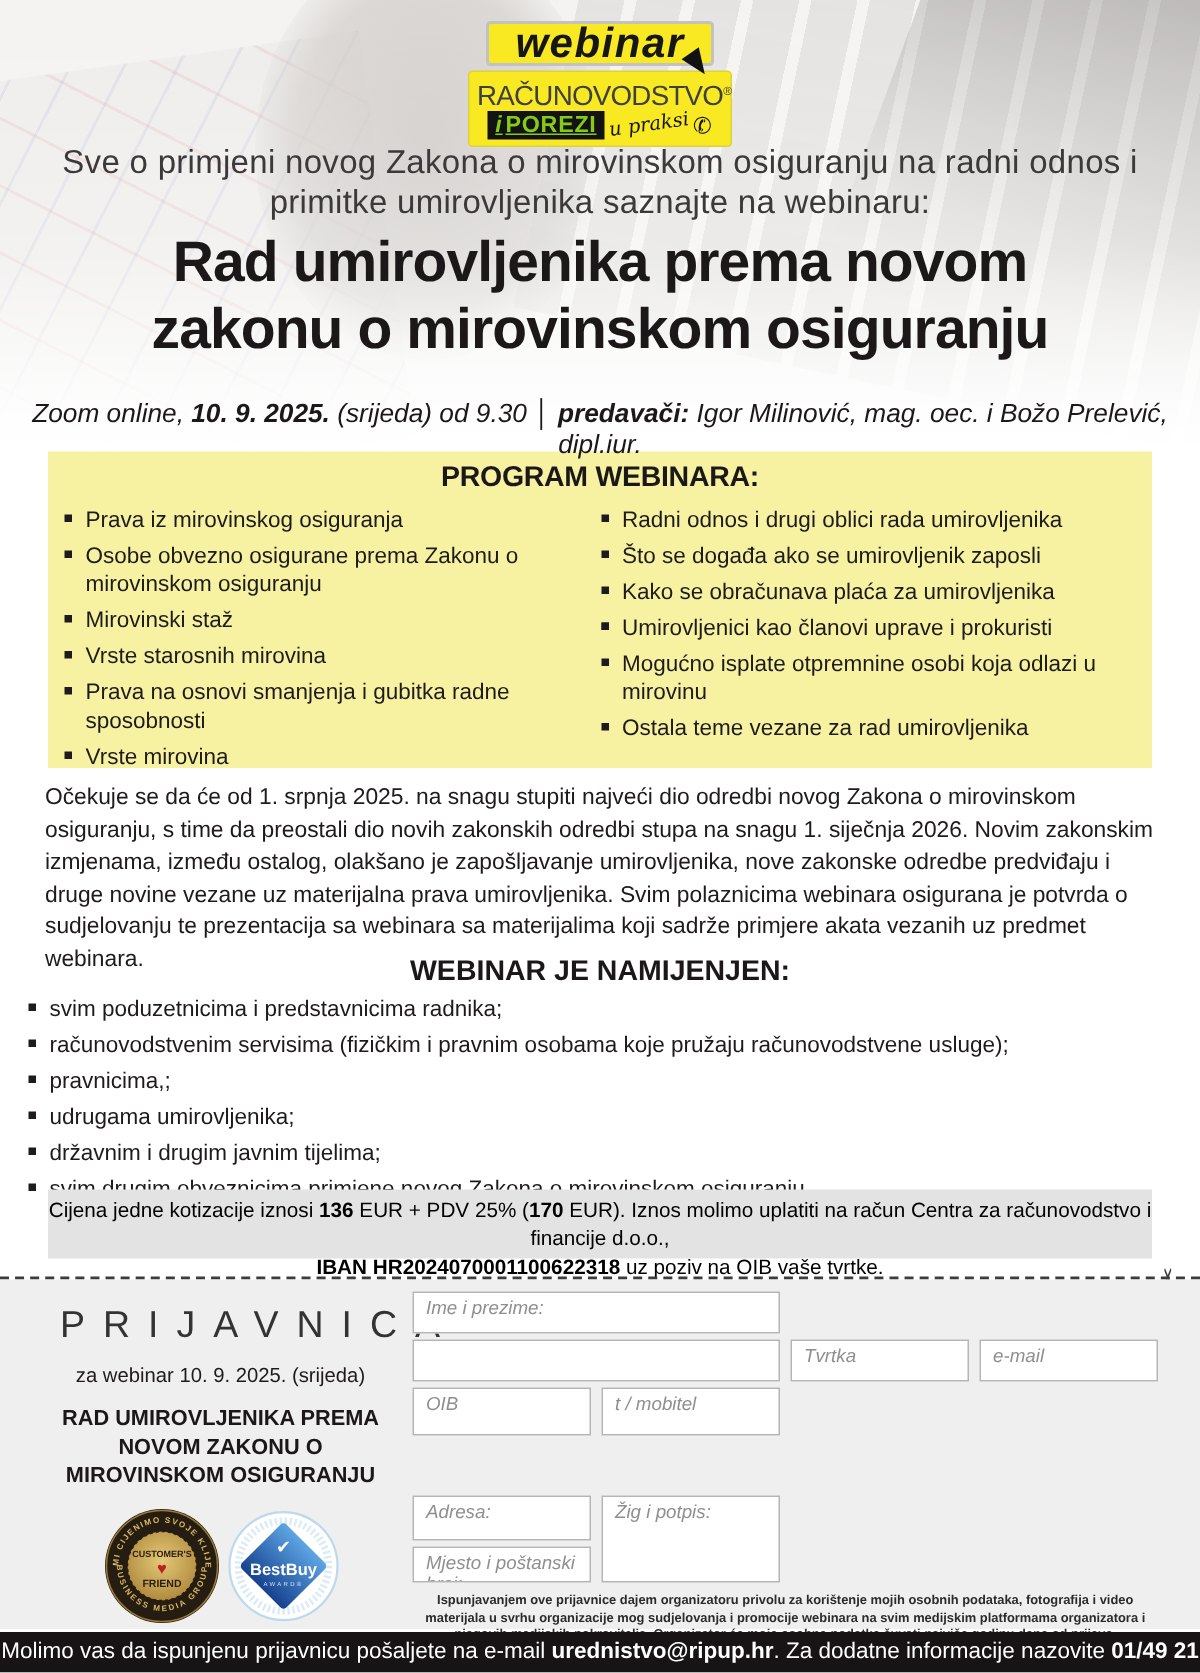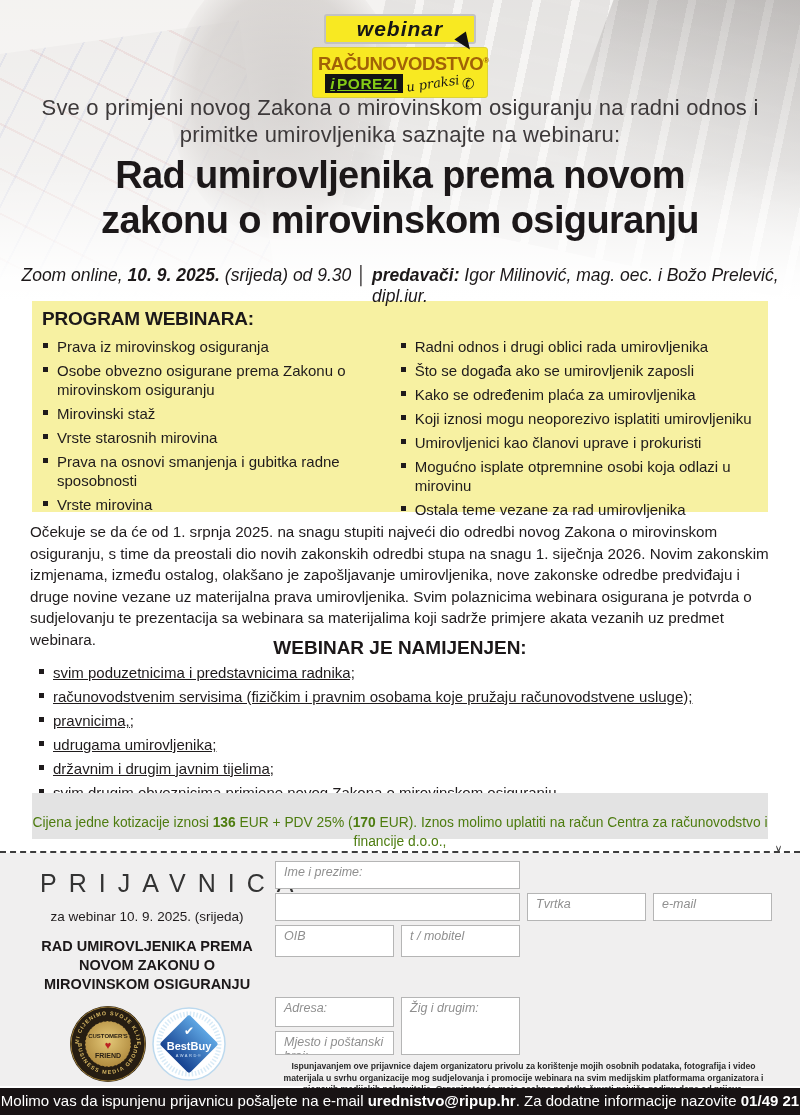--- a/index.html
+++ b/index.html
@@ -22,66 +22,66 @@
        repeating-linear-gradient(0deg, #d2d0ce 0 24px, #f4f3f1 24px 31px); }
   .hero-screen { position:absolute; right:-60px; top:-90px; width:260px; height:300px; transform:rotate(20deg);
      background:linear-gradient(180deg, rgba(98,92,90,.5), rgba(98,92,90,0)); }
   .hero-fade { position:absolute; inset:0;
      background:linear-gradient(180deg, rgba(255,255,255,.18) 0%, rgba(255,255,255,.40) 55%, rgba(255,255,255,.95) 92%, #fff 100%); }
 
   
   .logo { position:absolute; top:14px; left:50%; transform:translateX(-50%); width:176px; text-align:center; z-index:5; }
   .logo-webinar { position:relative; display:block; width:152px; margin:0 auto;
      background:#f8e922; border:2px solid #c2c2c2; border-radius:3px;
-     font-style:italic; font-weight:bold; font-size:21px; line-height:26px; color:#161616; letter-spacing:1px; }
+     font-style:italic; font-weight:bold; font-size:28px; line-height:26px; color:#161616; letter-spacing:1px; }
   .cursor { position:absolute; right:2px; bottom:-9px; width:0; height:0;
      border-left:7px solid transparent; border-right:7px solid transparent; border-top:17px solid #121212;
      transform:rotate(-35deg); }
   .logo-brand { margin-top:3px; background:#f8e922; border:1px solid #dcd23a; border-radius:3px; padding:3px 5px 4px; }
-  .brand-top { font-weight:700; font-size:18.5px; line-height:19px; color:#a16207; letter-spacing:-.5px; white-space:nowrap; }
+  .brand-top { font-weight:400; font-size:18.5px; line-height:19px; color:#404040; letter-spacing:-.5px; white-space:nowrap; }
   .brand-top sup { font-size:8px; }
   .brand-row { display:flex; align-items:center; justify-content:center; gap:3px; margin-top:1px; }
   .brand-porezi { background:#131313; color:#84cc16; font-weight:900; font-size:15.5px; line-height:19px; padding:0 5px; letter-spacing:.5px;text-decoration:underline; }
   .brand-porezi i { font-weight:700; margin-right:2px; }
   .brand-script { font-family:"DejaVu Serif", serif; font-style:italic; font-size:13px; color:#161616; transform:rotate(-8deg); }
   .brand-phone { font-size:15px; color:#131313; transform:rotate(-10deg); }
 
   
   .intro { position:absolute; top:94px; left:0; width:100%; text-align:center; z-index:4;
      font-size:22px; line-height:27px; color:#3d393a; white-space:pre-line; letter-spacing:.2px; }
   .title { position:absolute; top:153px; left:0; width:100%; text-align:center; z-index:4;
      font-weight:800; font-size:38px; line-height:45px; letter-spacing:-.6px; color:#1c1819; white-space:pre-line; }
   .event { position:absolute; top:265px; left:0; width:100%; text-align:center; z-index:4;
      font-style:italic; font-size:17.5px; color:#1c1819; }
   .event b { font-weight:800; }
 
   
   .program { position:absolute; left:32px; top:301px; width:736px; height:211px;
      background:#f7f1a2; padding:7px 10px 0; }
-  .program-h { text-align:left; font-weight:800; font-size:19px; letter-spacing:-.2px; color:#1c1819; margin-bottom:7px; }
+  .program-h { text-align:center; font-weight:800; font-size:19px; letter-spacing:-.2px; color:#1c1819; margin-bottom:7px; }
   .program-cols { display:flex; }
   .pcol-l { flex:0 0 48%; }
   .pcol-r { flex:0 0 52%; padding-left:14px; }
   ul.blist { list-style:none; font-size:15px; line-height:19px; color:#1f1b1c; }
   ul.blist li { position:relative; padding-left:15px; margin-bottom:5px; }
   .sq { position:absolute; left:1px; top:6px; width:5px; height:5px; background:#1f1b1c; }
 
   
   .desc { position:absolute; left:30px; top:521px; width:742px;
      font-size:15.2px; line-height:21.6px; color:#1f1b1c; }
 
   
   .aud-h { position:absolute; left:0; top:637px; width:100%; text-align:center;
      font-weight:800; font-size:19px; color:#1c1819; }
-  .aud-list { position:absolute; left:38px; top:663px; width:742px;text-decoration:underline; }
+  .aud-list { position:absolute; left:18px; top:663px; width:742px; }
   .aud-list li { margin-bottom:3.5px; }
 
   
   .price { position:absolute; left:32px; top:793px; width:736px; height:46px;
-     background:#e3e3e3; text-align:center; font-size:13.8px; line-height:19px; color:#4d7c0f; padding-top:20px; }
+     background:#e3e3e3; text-align:center; font-size:13.8px; line-height:19px; color:#000000; padding-top:4px; }
   .price b { font-weight:800; }
 
   
   .cutline { position:absolute; left:0; top:851px; width:800px; border-top:2px dashed #3c3c3c; }
   .scissors { position:absolute; right:14px; top:-11px; font-size:15px; color:#3c3c3c;
      display:inline-block; transform:rotate(-90deg); background:transparent; }
 
   
   .signup { position:absolute; left:0; top:853px; width:800px; height:233px; background:#f0efef; }
   .s-left { position:absolute; left:28px; top:16px; width:238px; text-align:center; }
@@ -149,22 +149,22 @@
         <li><span class="sq"></span><span>Prava iz mirovinskog osiguranja</span></li>
         <li><span class="sq"></span><span>Osobe obvezno osigurane prema Zakonu o mirovinskom osiguranju</span></li>
         <li><span class="sq"></span><span>Mirovinski staž</span></li>
         <li><span class="sq"></span><span>Vrste starosnih mirovina</span></li>
         <li><span class="sq"></span><span>Prava na osnovi smanjenja i gubitka radne sposobnosti</span></li>
         <li><span class="sq"></span><span>Vrste mirovina</span></li>
       </ul>
       <ul class="blist pcol-r">
         <li><span class="sq"></span><span>Radni odnos i drugi oblici rada umirovljenika</span></li>
         <li><span class="sq"></span><span>Što se događa ako se umirovljenik zaposli</span></li>
-        <li><span class="sq"></span><span>Kako se određenim plaća za umirovljenika</span></li>
-        <li><span class="sq"></span><span>Koji iznosi mogu neoporezivo isplatiti umirovljeniku</span></li>
+        <li><span class="sq"></span><span>Kako se obračunava plaća za umirovljenika</span></li>
+        <li><span class="sq"></span></li>
         <li><span class="sq"></span><span>Umirovljenici kao članovi uprave i prokuristi</span></li>
         <li><span class="sq"></span><span>Mogućno isplate otpremnine osobi koja odlazi u mirovinu</span></li>
         <li><span class="sq"></span><span>Ostala teme vezane za rad umirovljenika</span></li>
       </ul>
     </div>
   </div>
 
   <div class="desc">Očekuje se da će od 1. srpnja 2025. na snagu stupiti najveći dio odredbi novog Zakona o mirovinskom osiguranju, s time da preostali dio novih zakonskih odredbi stupa na snagu 1. siječnja 2026. Novim zakonskim izmjenama, između ostalog, olakšano je zapošljavanje umirovljenika, nove zakonske odredbe predviđaju i druge novine vezane uz materijalna prava umirovljenika. Svim polaznicima webinara osigurana je potvrda o sudjelovanju te prezentacija sa webinara sa materijalima koji sadrže primjere akata vezanih uz predmet webinara.</div>
 
   <div class="aud-h">WEBINAR JE NAMIJENJEN:</div>
@@ -237,21 +237,21 @@
     </div>
 
     <div class="form">
       <div class="field f-name">Ime i prezime:</div>
       <div class="field f-extra"></div>
       <div class="field">Tvrtka</div>
       <div class="field">e-mail</div>
       <div class="field">OIB</div>
       <div class="field">t / mobitel</div>
       <div class="field f-address">Adresa:</div>
-      <div class="field f-stamp">Žig i drugim:</div>
+      <div class="field f-stamp">Žig i potpis:</div>
       <div class="field f-city">Mjesto i poštanski broj:</div>
     </div>
     <div class="consent">Ispunjavanjem ove prijavnice dajem organizatoru privolu za korištenje mojih osobnih podataka, fotografija i video materijala u svrhu organizacije mog sudjelovanja i promocije webinara  na svim medijskim platformama organizatora i njegovih medijskih pokrovitelja. Organizator će moje osobne podatke čuvati najviše godinu dana od prijave.</div>
   </div>
 
   <div class="footer">
     <span>Molimo vas da ispunjenu prijavnicu pošaljete na e-mail </span><b>urednistvo@ripup.hr</b><span>.  Za dodatne informacije nazovite </span><b>01/49 21 737</b><span>.</span>
   </div>
 
 </div>

